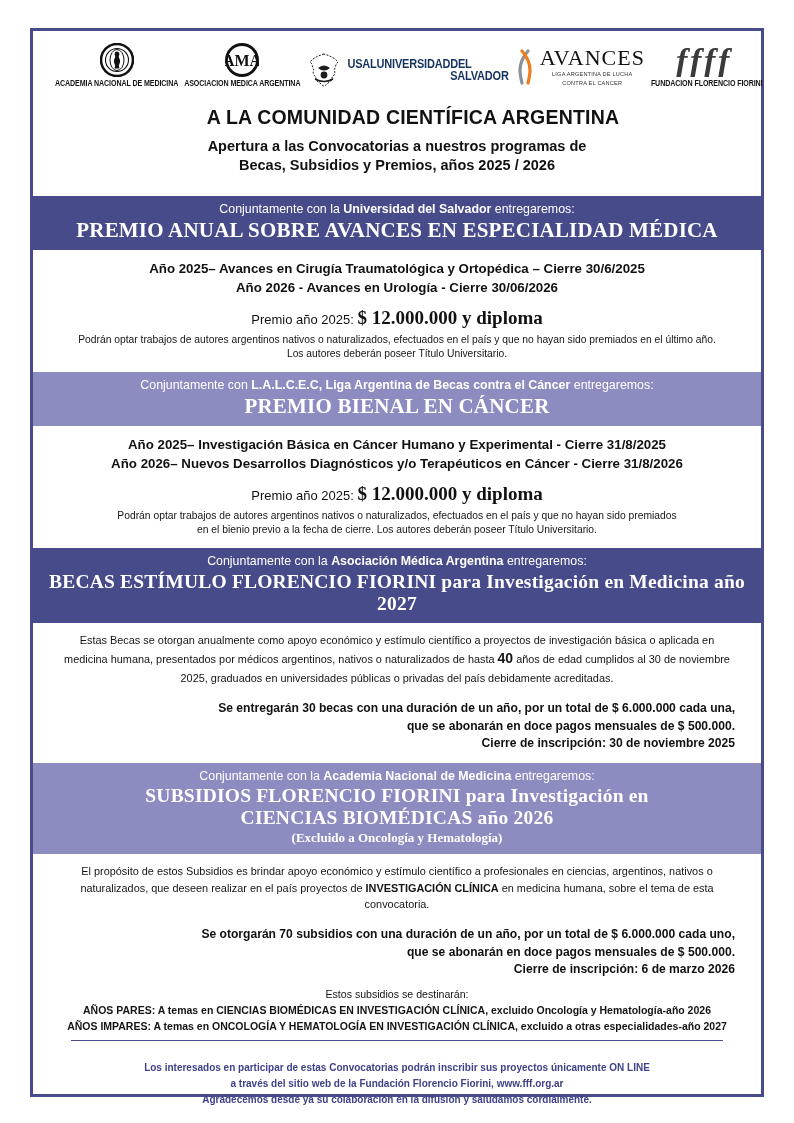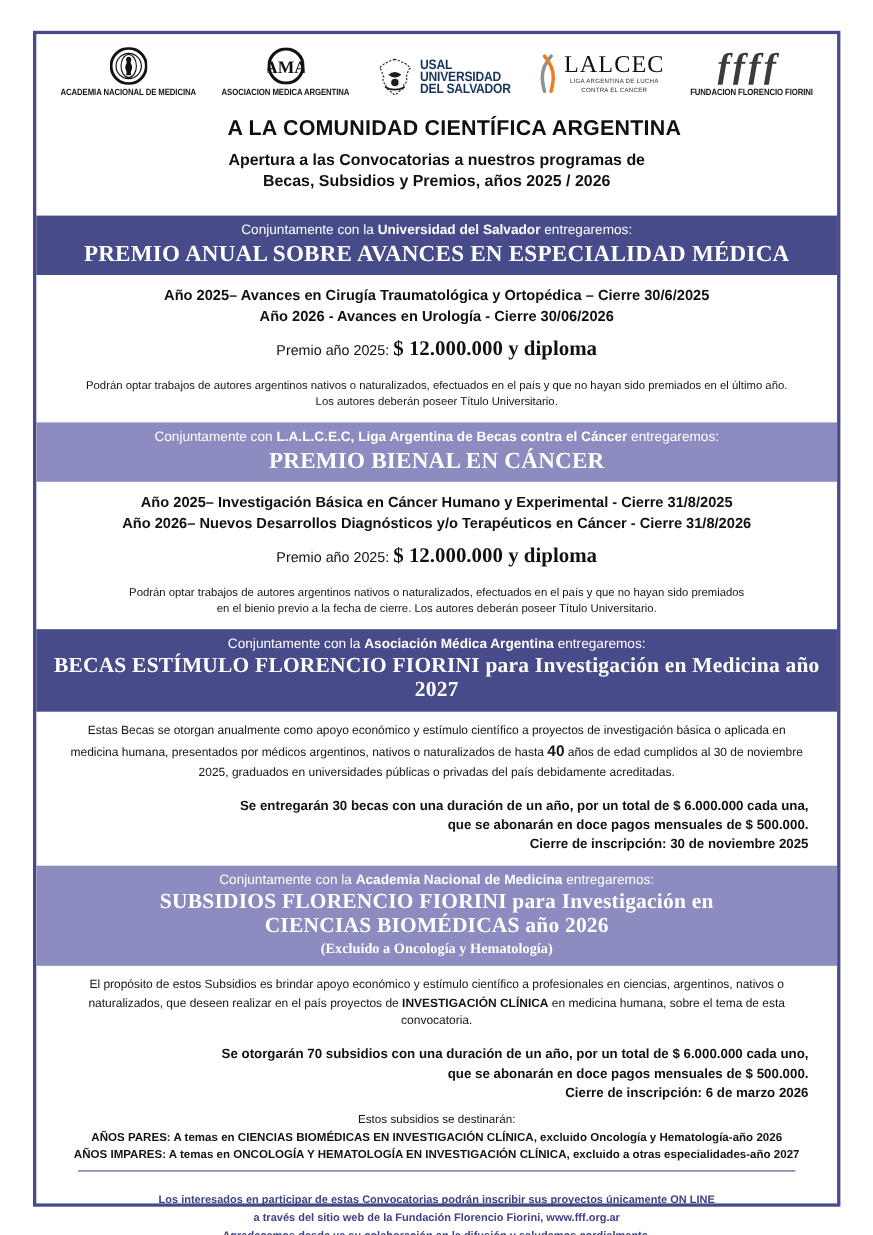--- a/index.html
+++ b/index.html
@@ -56,21 +56,21 @@
     color: #141414;
     margin-top: 3px;
     text-align: center;
     white-space: nowrap;
     transform: scaleY(1.15);
   }
   .logo-mark { display: flex; align-items: center; justify-content: center; }
 
   .usal-wrap, .lalcec-wrap { display:flex; align-items:center; gap:5px; }
   .usal-text {
-    display:flex; flex-direction:column; line-height:1.0;
+    display:flex; line-height:1.0;
     font-size: 11px; font-weight: bold; color:#16335e; letter-spacing:-0.2px;
   }
   .usal-text span { transform: scaleY(1.12); transform-origin: left; }
   .lalcec-text { display:flex; flex-direction:column; align-items:flex-start; }
   .lalcec-title { font-size: 22px; letter-spacing: 1px; color:#111; font-family:"Liberation Serif", serif; line-height:1; }
   .lalcec-sub { font-size: 5.6px; color:#333; letter-spacing:0.2px; text-align:center; width:100%; margin-top:2px; line-height:1.35; }
 
   
   .doc-title {
     text-align: center;
@@ -131,21 +131,21 @@
   }
   .prize {
     font-size: 13px;
     margin-top: 9px;
     color: #111;
   }
   .prize b { font-weight: bold; font-size: 19px; font-family: Liberation Serif, serif; }
   .fineprint {
     font-size: 10.3px;
     line-height: 1.42;
-    margin-top: 16px;
+    margin-top: 4px;
     color: #141414;
     text-align: center;
   }
   .para {
     font-size: 10.9px;
     line-height: 1.55;
     color: #141414;
   }
   .para b { font-weight: bold; }
   .para .big40 { font-size: 14px; font-weight: bold; }
@@ -237,21 +237,21 @@
 
       <div class="logo-block">
         <div class="lalcec-wrap">
           <div class="logo-mark">
             <svg width="20" height="36" viewBox="0 0 20 36">
               <path d="M13 2 C7 9 5 15 5 21 c0 5 1 9 2 13" fill="none" stroke="#8c9197" stroke-width="3.2" stroke-linecap="round"></path>
               <path d="M7 2 C13 9 15 15 15 21 c0 5 -1 9 -2 13" fill="none" stroke="#ef7d1f" stroke-width="3.2" stroke-linecap="round"></path>
             </svg>
           </div>
           <div class="lalcec-text">
-            <div class="lalcec-title">LALCEC</div>
+            <div class="lalcec-title">AVANCES</div>
             <div class="lalcec-sub">LIGA ARGENTINA DE LUCHA</div>
             <div class="lalcec-sub">CONTRA EL CANCER</div>
           </div>
         </div>
       </div>
 
       <div class="logo-block">
         <div class="logo-mark">
           <svg width="62" height="32" viewBox="0 0 62 32">
             <g fill="#3b3b3b" font-family="Liberation Serif, serif" font-size="34" font-weight="bold" font-style="italic">

